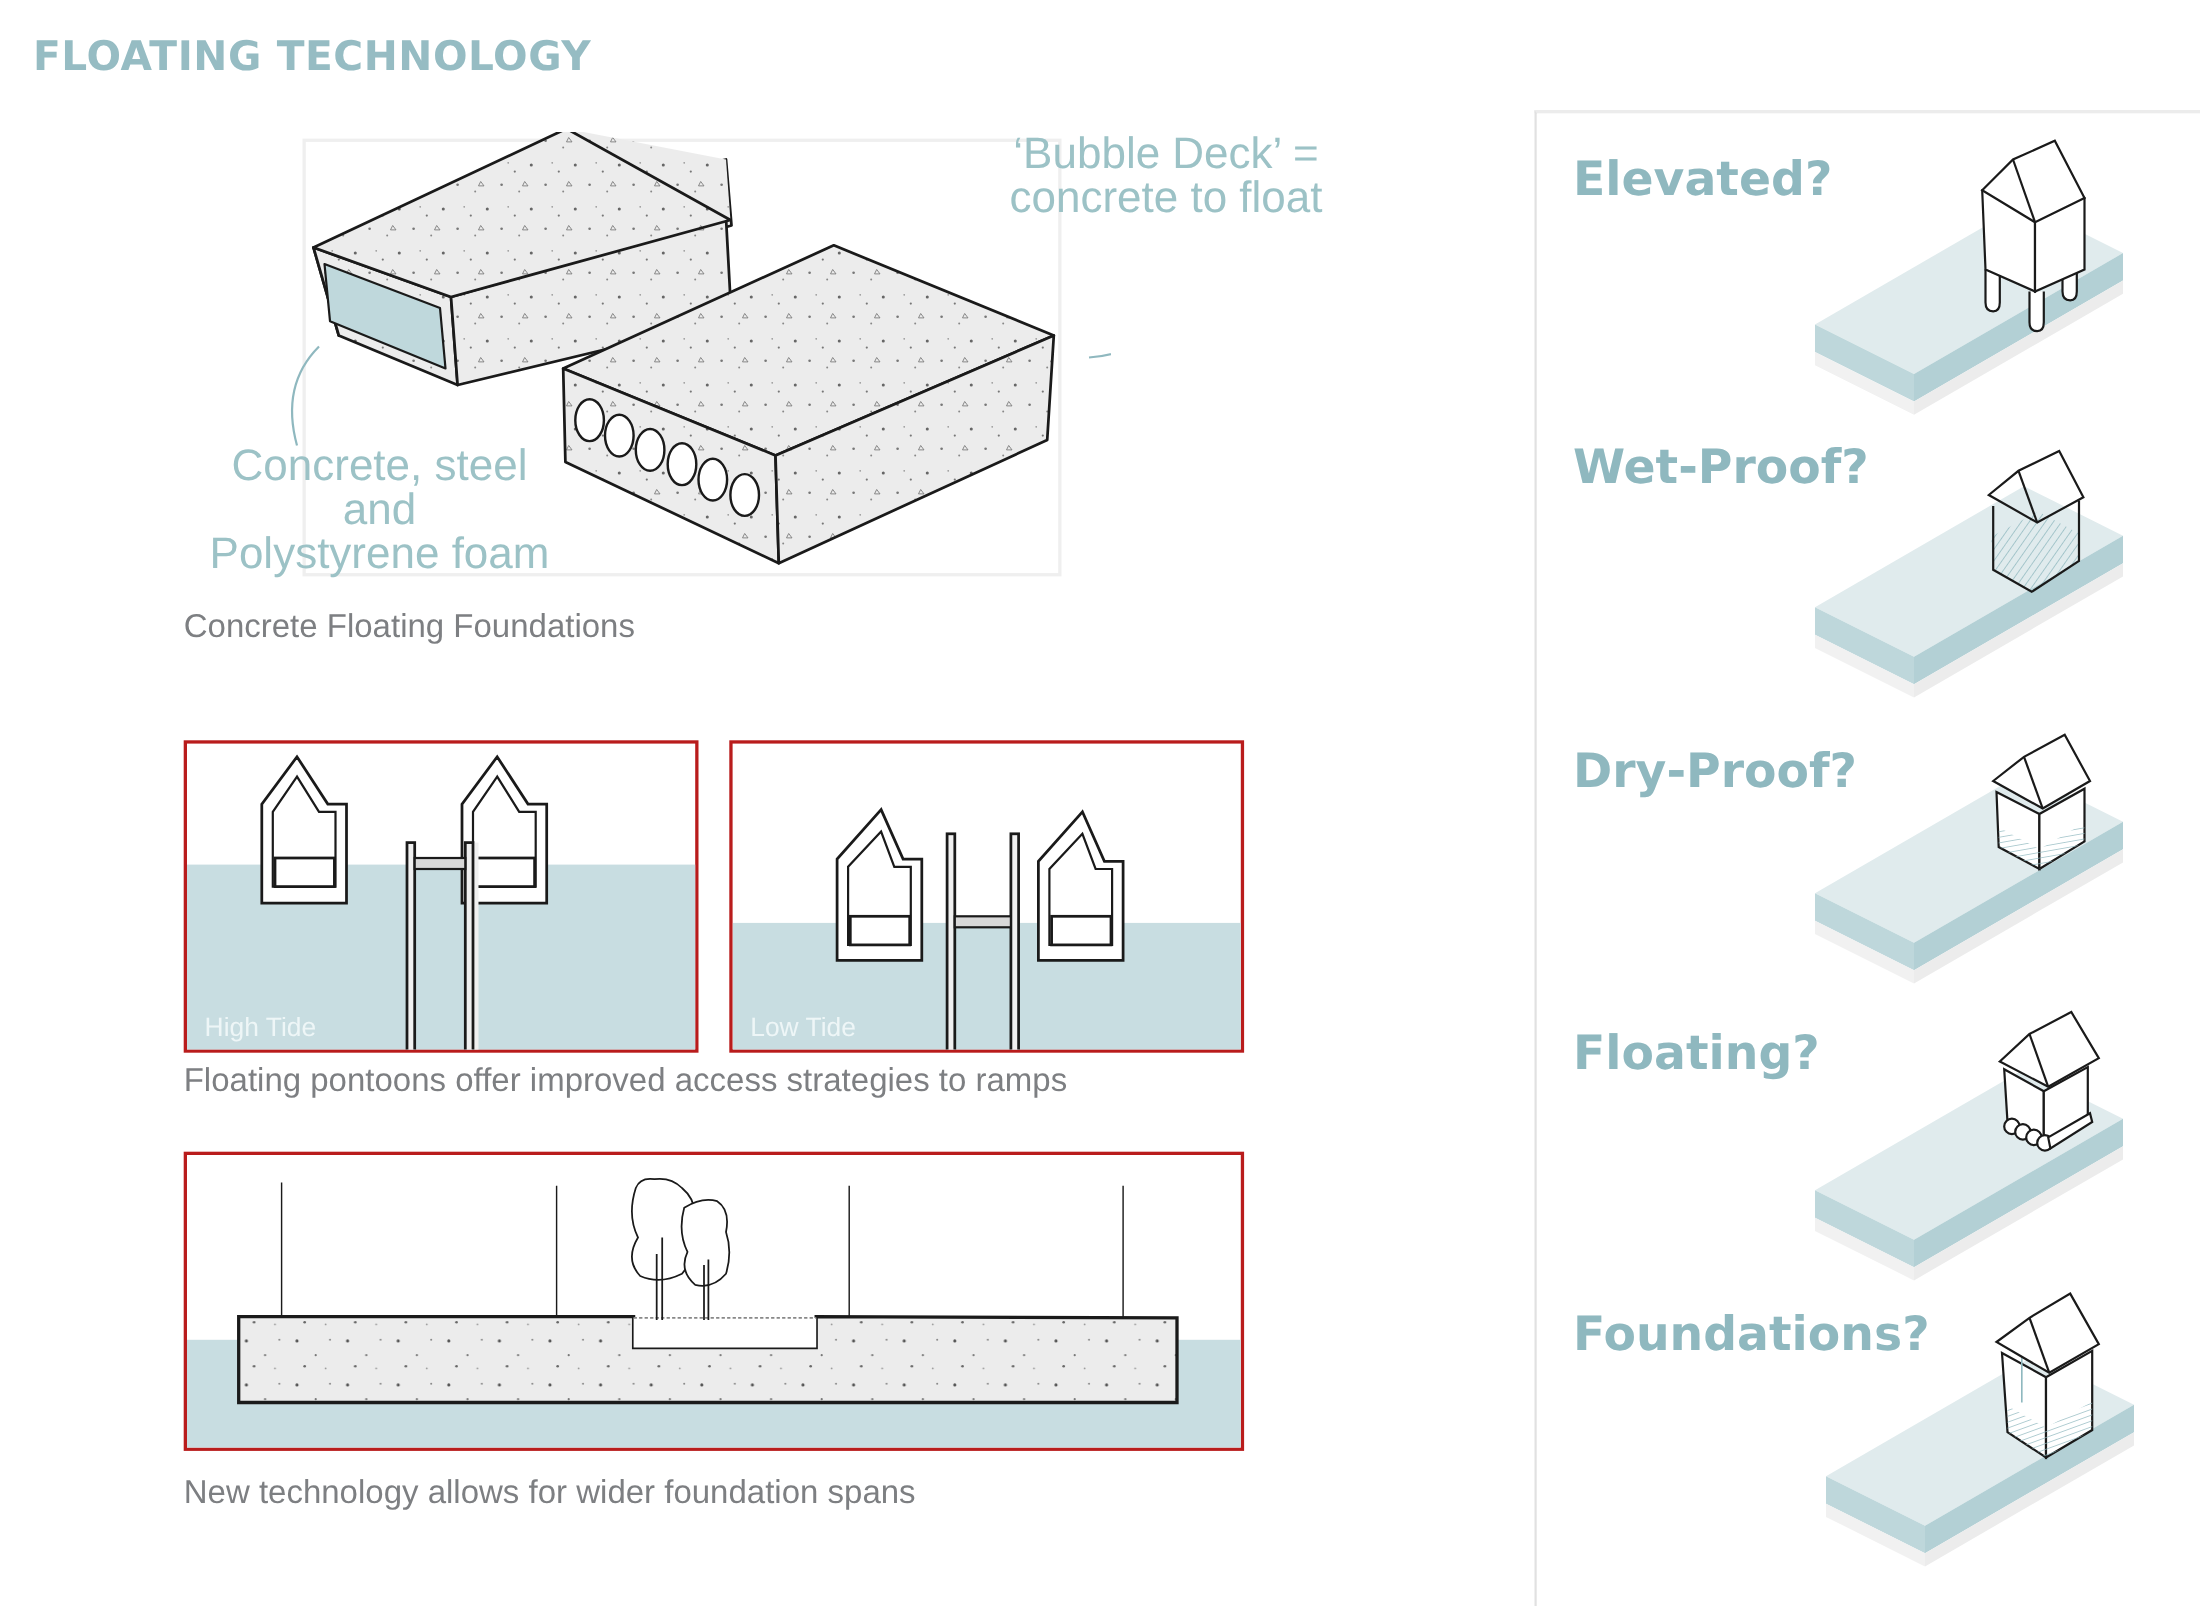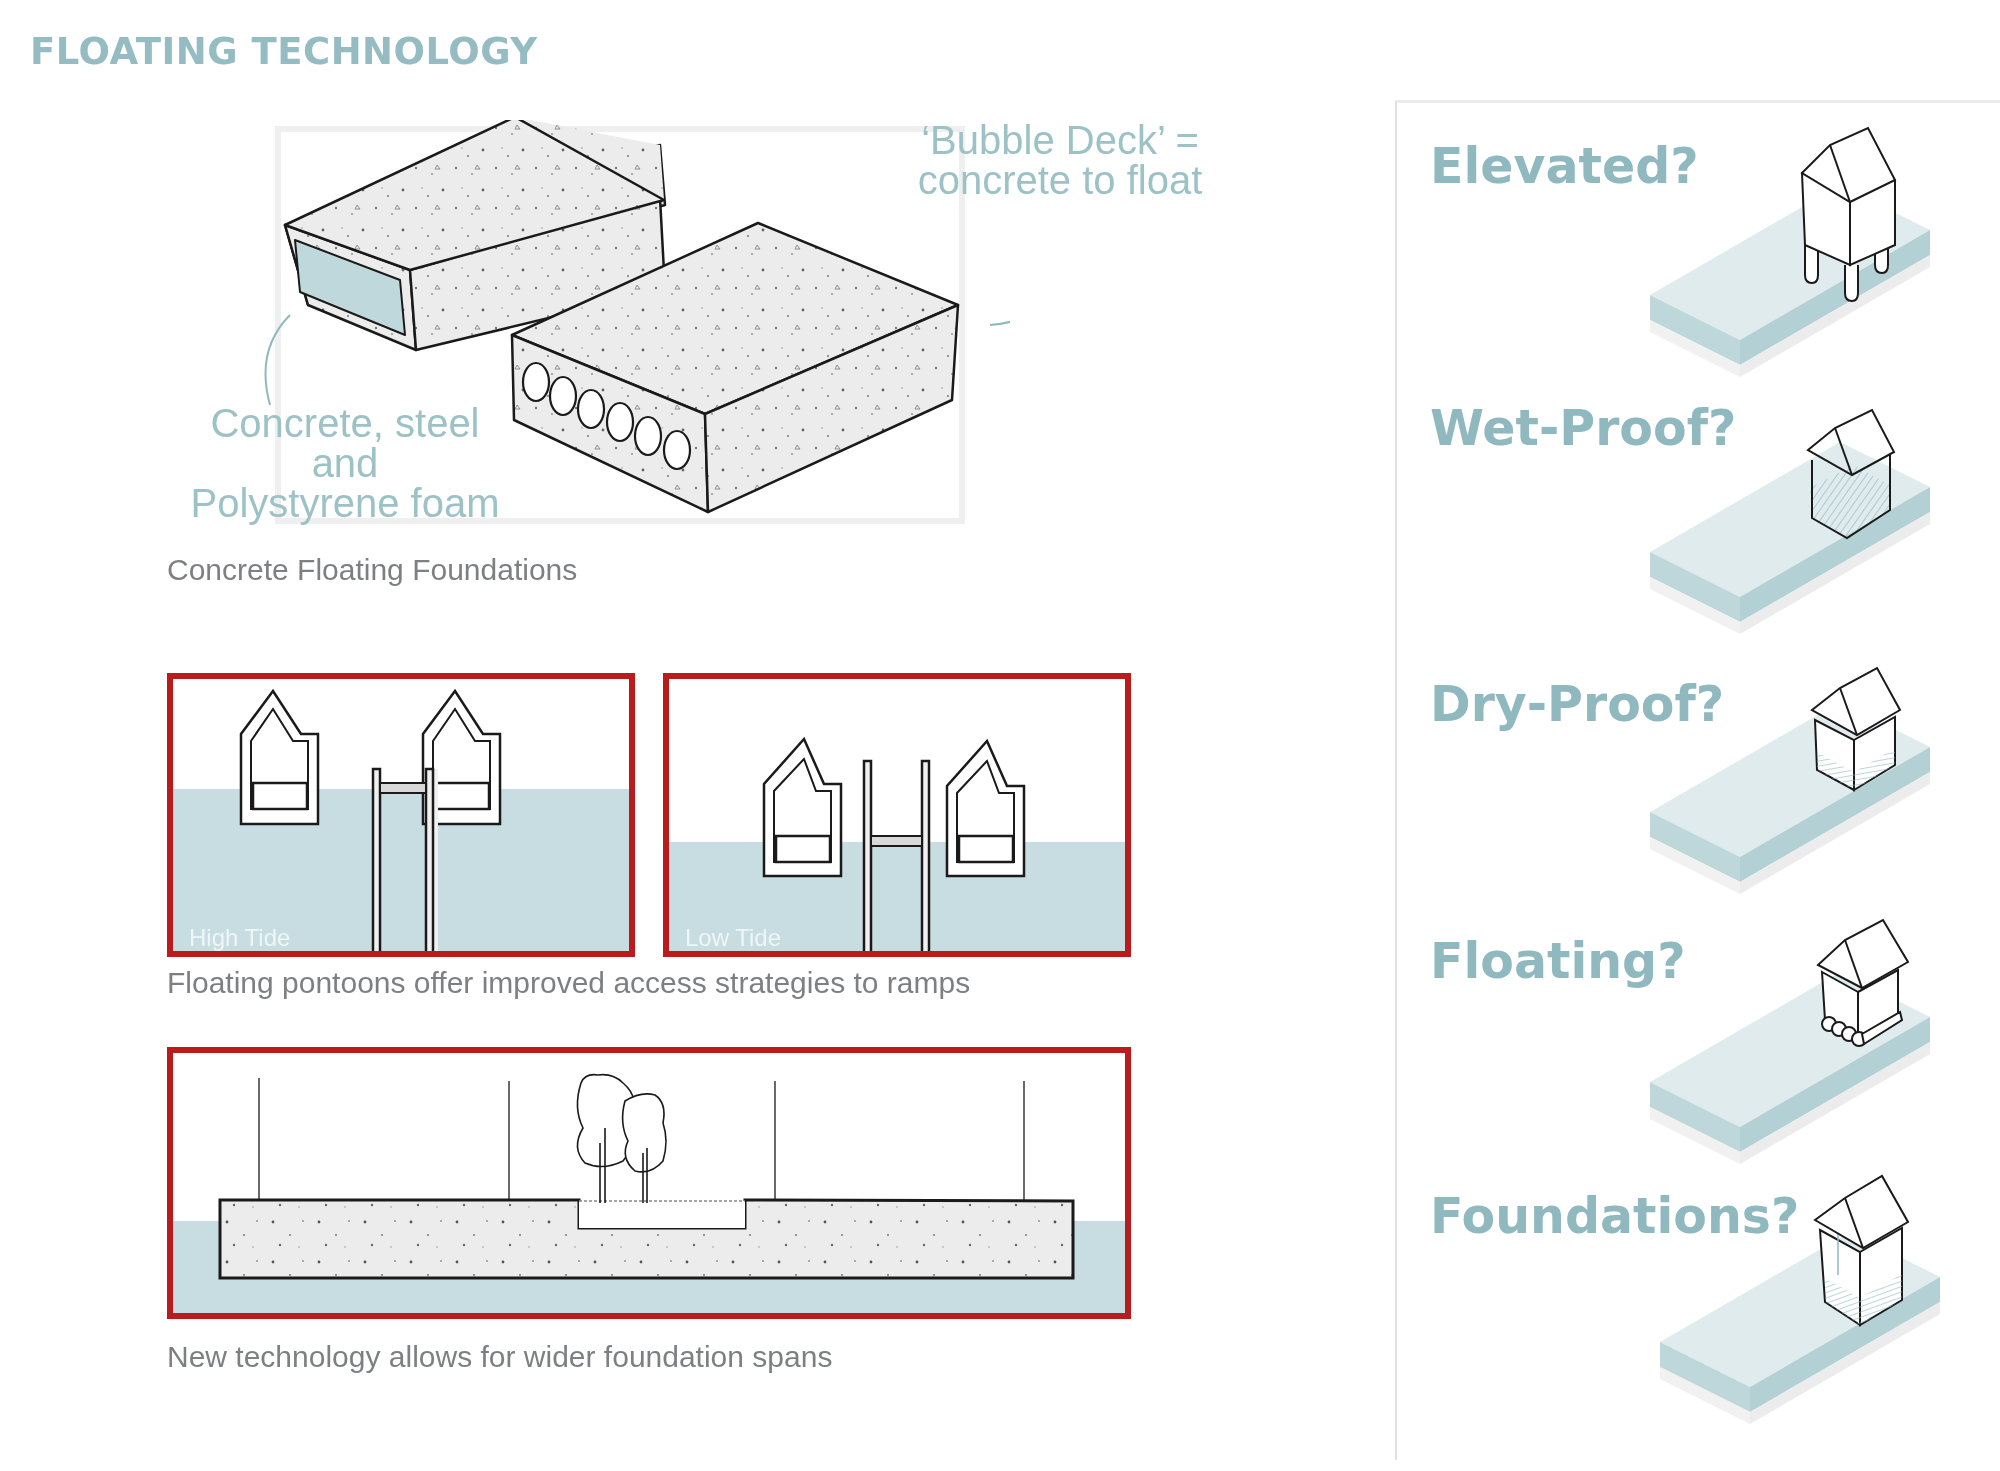--- a/index.html
+++ b/index.html
@@ -4,22 +4,22 @@
 <style>
   html, body { margin:0; padding:0; background:#ffffff; }
   body { width:2000px; height:1471px; position:relative; overflow:hidden;
          font-family:"Liberation Sans", "DejaVu Sans", sans-serif; }
   .abs { position:absolute; }
   .title { left:30px; top:30px; font-size:37px; font-weight:bold; color:#96bcc3;
            letter-spacing:0.5px; font-family:"DejaVu Sans", sans-serif; }
   .caption { color:#7d7f82; font-size:30px; font-family:"Liberation Sans", sans-serif; }
   .note { color:#9cc2c6; font-size:40px; font-family:"Liberation Sans", sans-serif;
           text-align:center; line-height:40px; font-weight:normal; }
-  .panel-border { border:6px solid #b91c1c; box-sizing:border-box;text-align:center; }
-  .option-label { color:#8fb8bf; font-size:49px; font-weight:bold; font-family:"DejaVu Sans", sans-serif; }
+  .panel-border { border:3px solid #b91c1c; box-sizing:border-box;text-align:center; }
+  .option-label { color:#8fb8bf; font-size:43px; font-weight:bold; font-family:"DejaVu Sans", sans-serif; }
   .right-frame { left:1395px; top:100px; width:620px; height:1360px;
                  border-left:2px solid #e1e1e1; border-top:3px solid #ececec; box-sizing:border-box; }
   .tide-label { color:#eef6f7; font-size:24px; font-family:"Liberation Sans", sans-serif; }
   svg { display:block; }
 </style>
 </head>
 <body>
 
 <div class="abs title">FLOATING TECHNOLOGY</div>
 

